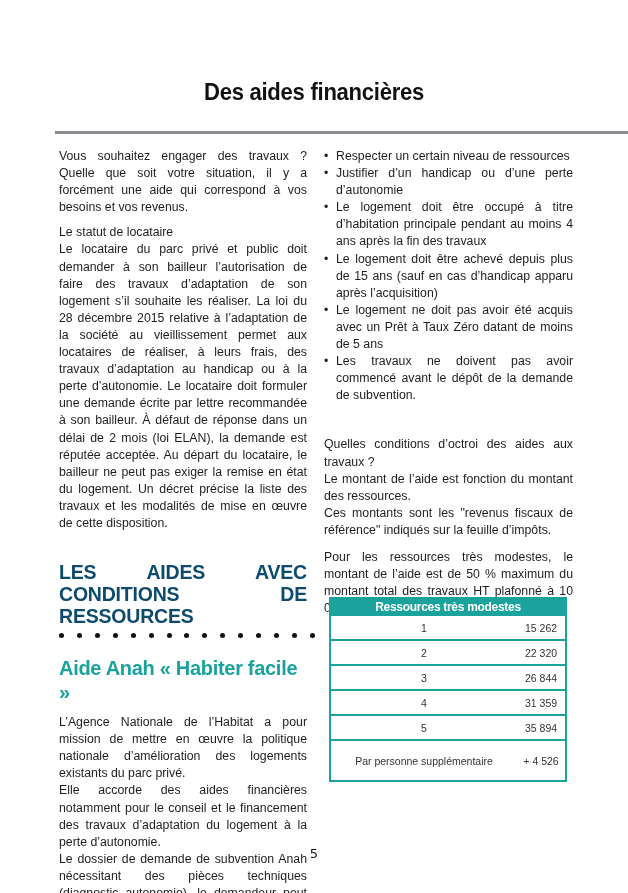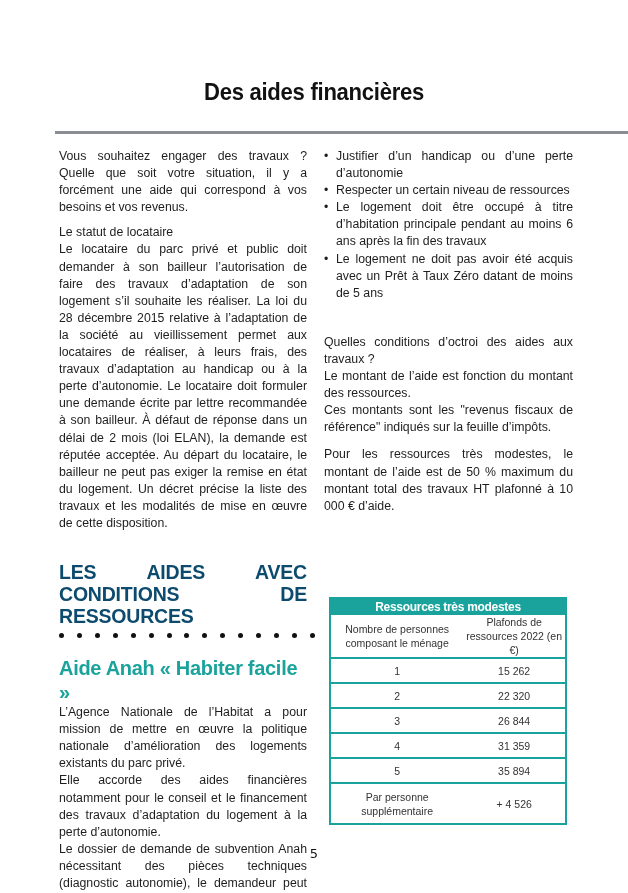--- a/index.html
+++ b/index.html
@@ -12,21 +12,21 @@
   .col-right { left: 324px; width: 249px; }
   .just { text-align: justify; hyphens: none; }
   .intro { margin-bottom: 8px; }
   .bold { font-weight: normal; }
   .italic { }
   .section-heading { margin-top: 29px; font-size: 19.5px; line-height: 22px; color: #0c4a6e; text-align: justify; letter-spacing: -0.2px; }
   .dots { margin-top: 6px; height: 8px; display: flex; justify-content: space-between; width: 256px; }
   .dot { width: 5px; height: 5px; border-radius: 50%; background: #111; }
   .aide-title { margin-top: 15px; font-size: 20px; line-height: 24px; color: #1aa39c; letter-spacing: -0.3px; }
   .aide-title .b { font-weight: bold; }
-  .para { margin-top: 0; }
+  .para { margin-top: 10px; }
   ul.bullets { list-style: none; }
   ul.bullets li { position: relative; padding-left: 12px; }
   ul.bullets li::before { content: "\2022"; position: absolute; left: 0; top: 0; }
   .right-q { margin-top: 32px; }
   .right-p2 { margin-top: 10px; }
   table.res { position: absolute; top: 597px; left: 329px; width: 238px; border-collapse: collapse; border: 2px solid #1aa39c; font-size: 10.5px; color: #333; }
   table.res th.head { background: #1aa39c; color: #fff; font-weight: bold; font-size: 12px; height: 17px; letter-spacing: -0.3px; }
   table.res td { border-top: 2px solid #1aa39c; text-align: center; vertical-align: middle; height: 25px; line-height: 14px; }
   table.res tr.colhead td { height: 42px; border-top: none; }
   table.res tr.last td { height: 41px; }
@@ -67,39 +67,37 @@
   </h3>
 
   <p class="just para"><span class="bold">L’Agence Nationale de l’Habitat</span><span> a pour mission de mettre en œuvre la politique nationale d’amélioration des logements existants du parc privé.</span></p>
   <p class="just">Elle accorde des aides financières notamment pour le conseil et le financement des travaux d’adaptation du logement à la perte d’autonomie.</p>
   <p class="just">Le dossier de demande de subvention Anah nécessitant des pièces techniques (diagnostic autonomie), le demandeur peut se faire accompagner par un opérateur agréé désigné dans le cadre d’un dispositif spécifique (PIG ou OPAH...).</p>
 
 </div>
 
 <div class="col col-right">
   <ul class="bullets just">
+    <li>Respecter un certain niveau de ressources</li>
     <li>Justifier d’un handicap ou d’une perte d’autonomie</li>
-    <li>Respecter un certain niveau de ressources</li>
-    <li>Le logement doit être occupé à titre d’habitation principale pendant au moins 6 ans après la fin des travaux</li>
+    <li>Le logement doit être occupé à titre d’habitation principale pendant au moins 4 ans après la fin des travaux</li>
+    <li>Le logement doit être achevé depuis plus de 15 ans (sauf en cas d’handicap apparu après l’acquisition)</li>
     <li>Le logement ne doit pas avoir été acquis avec un Prêt à Taux Zéro datant de moins de 5 ans</li>
+    <li>Les travaux ne doivent pas avoir commencé avant le dépôt de la demande de subvention.</li>
   </ul>
   <p class="bold just right-q">Quelles conditions d’octroi des aides aux travaux ?</p>
   <p class="just">Le montant de l’aide est fonction du montant des ressources.</p>
   <p class="just">Ces montants sont les "revenus fiscaux de référence" indiqués sur la feuille d’impôts.</p>
   <p class="just right-p2">Pour les ressources très modestes, le montant de l’aide est de 50 % maximum du montant total des travaux HT plafonné à 10 000 € d’aide.</p>
 </div>
 
 <table class="res">
   <tbody>
       <tr>
     <th class="head" colspan="2">Ressources très modestes</th>
-  </tr>
-  <tr class="colhead">
-    <td>Nombre de personnes composant le ménage</td>
-    <td>Plafonds de ressources  2022 (en €)</td>
   </tr>
   <tr>
     <td>1</td>
     <td>15 262</td>
   </tr>
   <tr>
     <td>2</td>
     <td>22 320</td>
   </tr>
   <tr>

